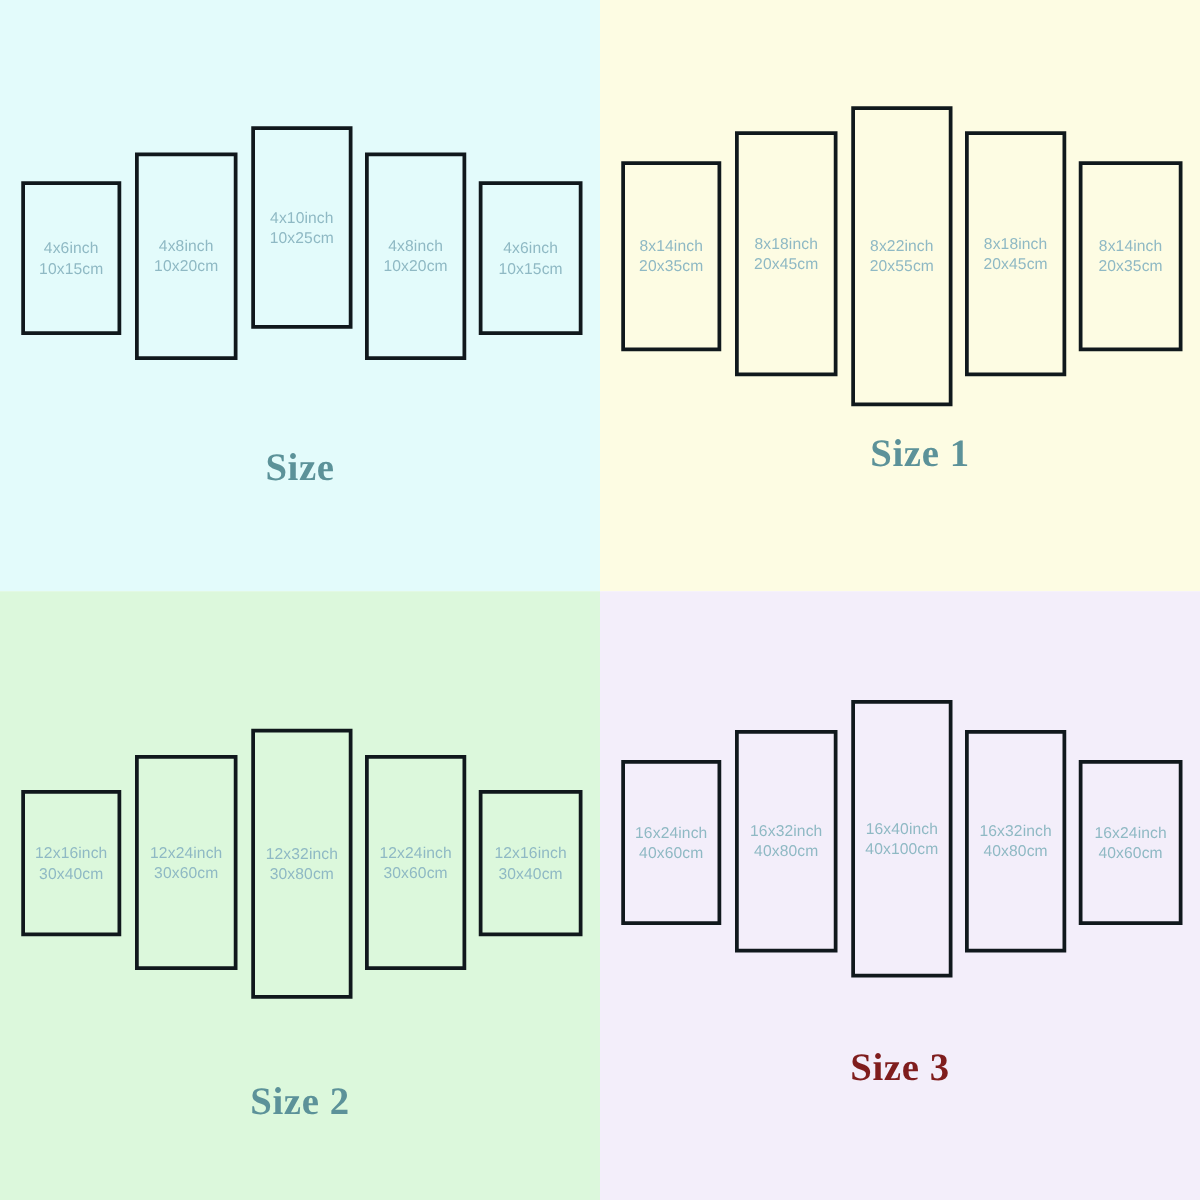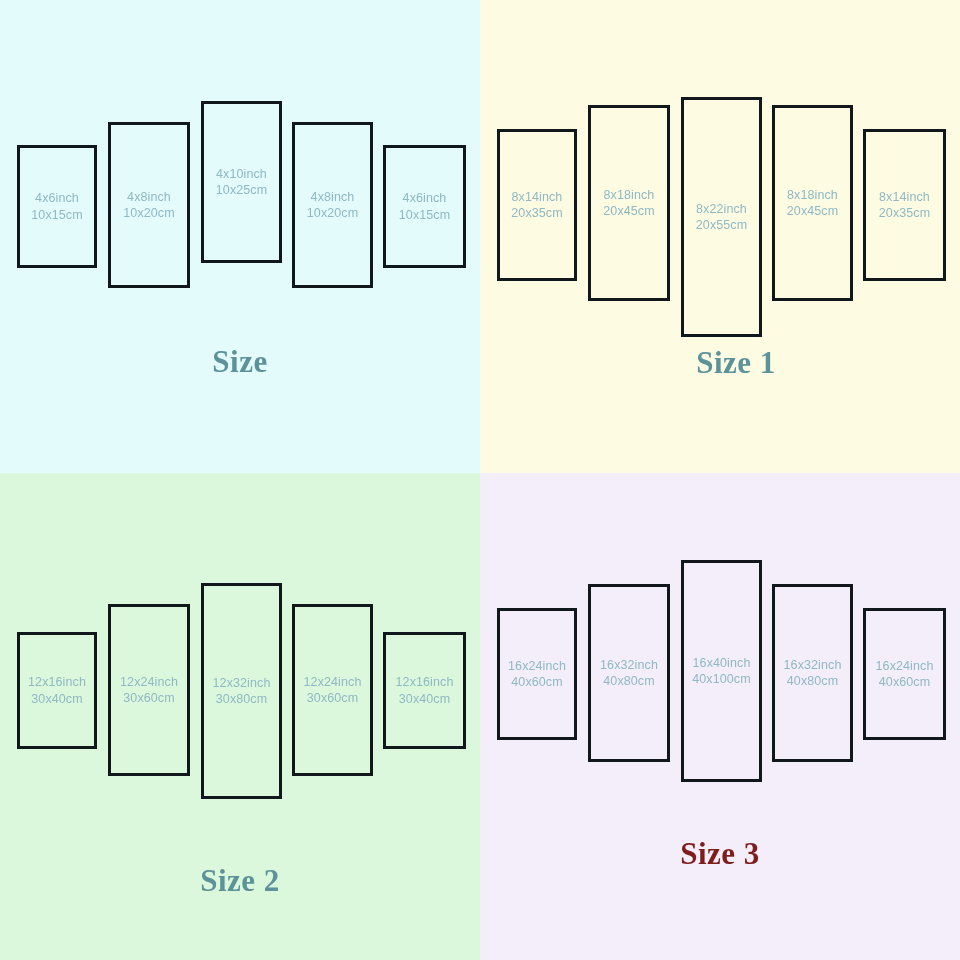--- a/index.html
+++ b/index.html
@@ -79,26 +79,26 @@
     font-size: 31px;
     letter-spacing: 0.5px;
   }
 
   
   .quad-a .p1 { top: 145px; height: 123px; }
   .quad-a .p2 { top: 122px; height: 166px; }
   .quad-a .p3 { top: 101px; height: 162px; }
   .quad-a .p4 { top: 122px; height: 166px; }
   .quad-a .p5 { top: 145px; height: 123px; }
-  .quad-a .group-title { top: 344px; font-family: Liberation Serif, serif; }
+  .quad-a .group-title { top: 356px; font-family: Liberation Serif, serif; }
 
   
   .quad-b .p1 { top: 129px; height: 152px; }
   .quad-b .p2 { top: 105px; height: 196px; }
-  .quad-b .p3 { top: 85px;  height: 240px; margin-top: 12px; }
+  .quad-b .p3 { top: 85px;  height: 240px; }
   .quad-b .p4 { top: 105px; height: 196px; }
   .quad-b .p5 { top: 129px; height: 152px; }
   .quad-b .group-title { top: 345px; padding-left: 32px; }
 
   
   .quad-c .p1 { top: 159px; height: 117px; }
   .quad-c .p2 { top: 131px; height: 172px; }
   .quad-c .p3 { top: 110px; height: 216px; }
   .quad-c .p4 { top: 131px; height: 172px; }
   .quad-c .p5 { top: 159px; height: 117px; }

